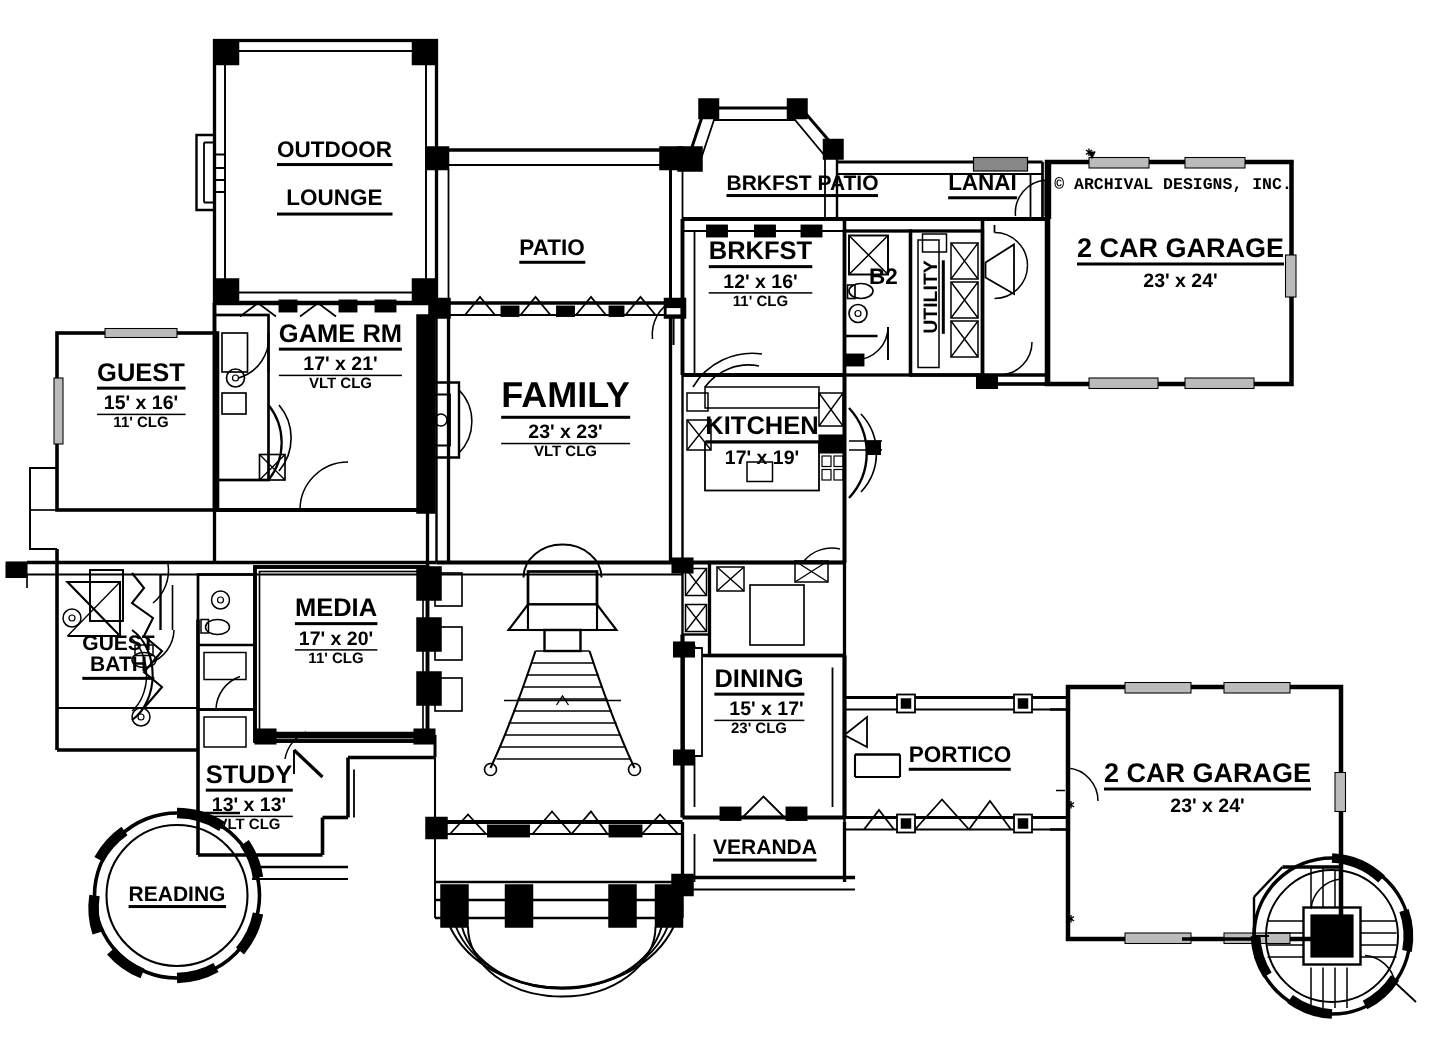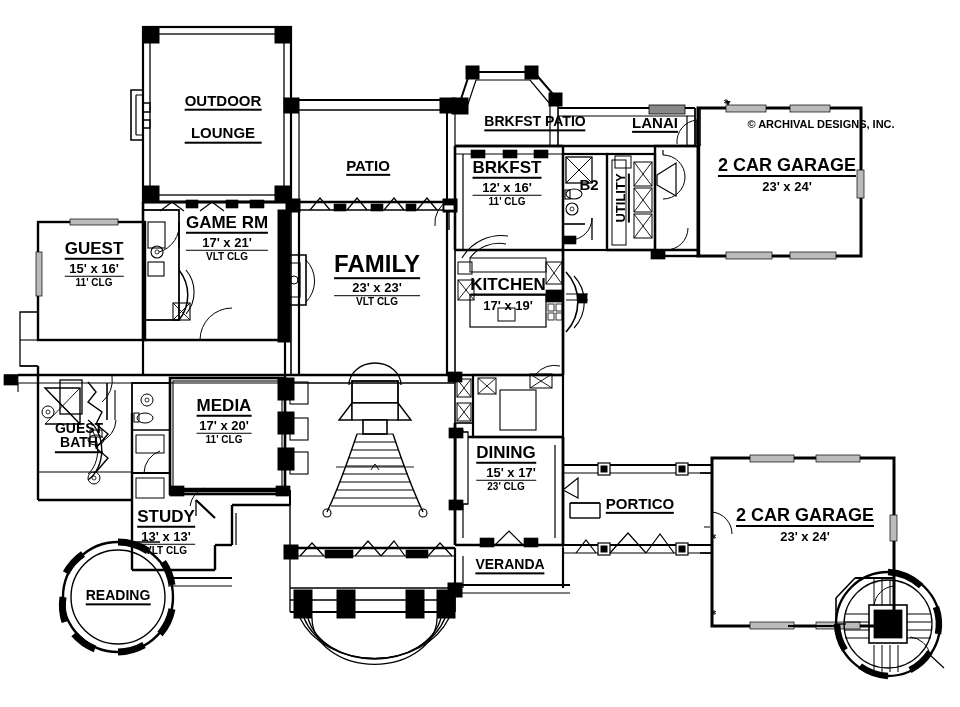--- a/index.html
+++ b/index.html
@@ -8,21 +8,21 @@
   #plan-svg{position:absolute;left:0;top:0;width:960px;height:707px;}
   .lbl{position:absolute;text-align:center;color:#000;white-space:nowrap;
        font-family:"Liberation Sans",sans-serif;transform:translate(-50%,-50%);}
   .lbl .nm{font-weight:bold;display:block;line-height:1.02;}
   .lbl .dim{font-weight:bold;display:block;line-height:1.05;}
   .lbl .clg{font-weight:bold;display:block;line-height:1.05;}
   .ul{border-bottom:2px solid #000;display:inline-block;padding-bottom:1px;}
   .ul-thin{border-bottom:1.4px solid #000;display:inline-block;padding-bottom:0px;}
   .vert{transform:translate(-50%,-50%) rotate(-90deg);}
   .copy{position:absolute;font-weight:bold;color:#000;white-space:nowrap;
-        font-family:Liberation Sans, sans-serif;transform:translate(-50%,-50%);margin-left:39px;}
+        font-family:Liberation Mono, monospace;transform:translate(-50%,-50%);}
 </style>
 </head>
 <body>
 
 <div id="plan-root">
 
 <svg id="plan-svg" viewBox="0 0 960 707">
   <defs>
     <g id="winmark"></g>
   </defs>

